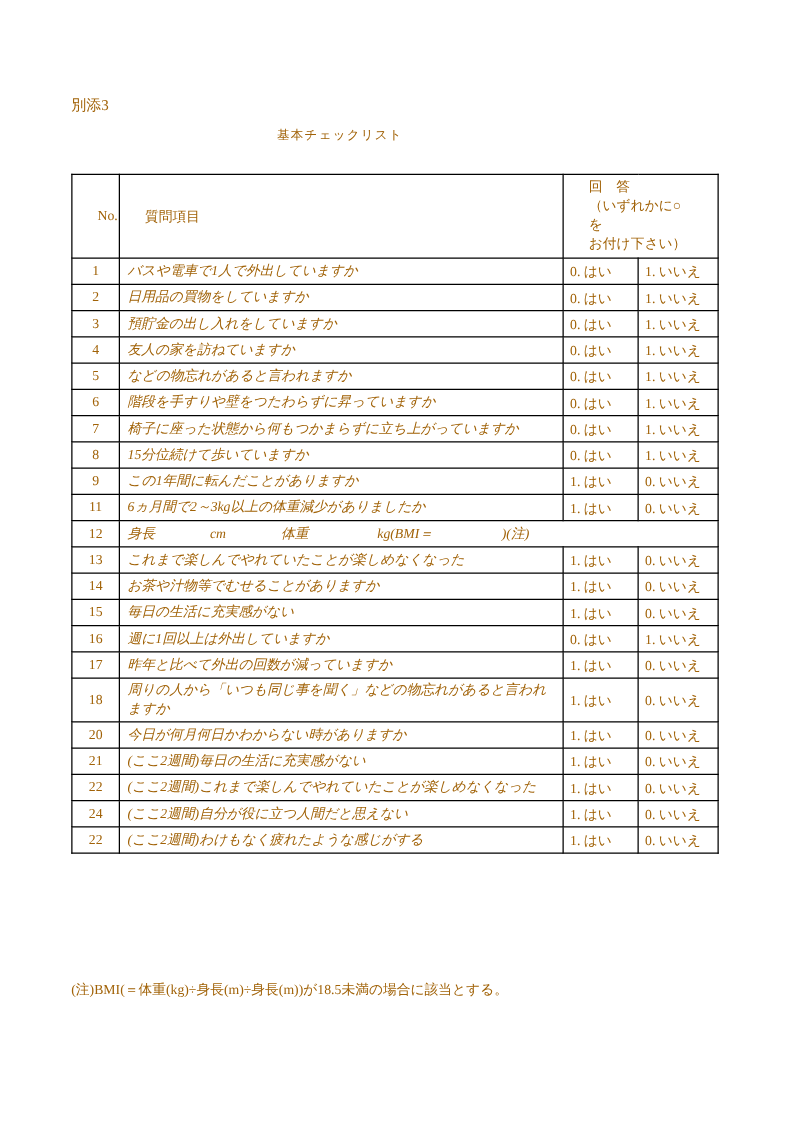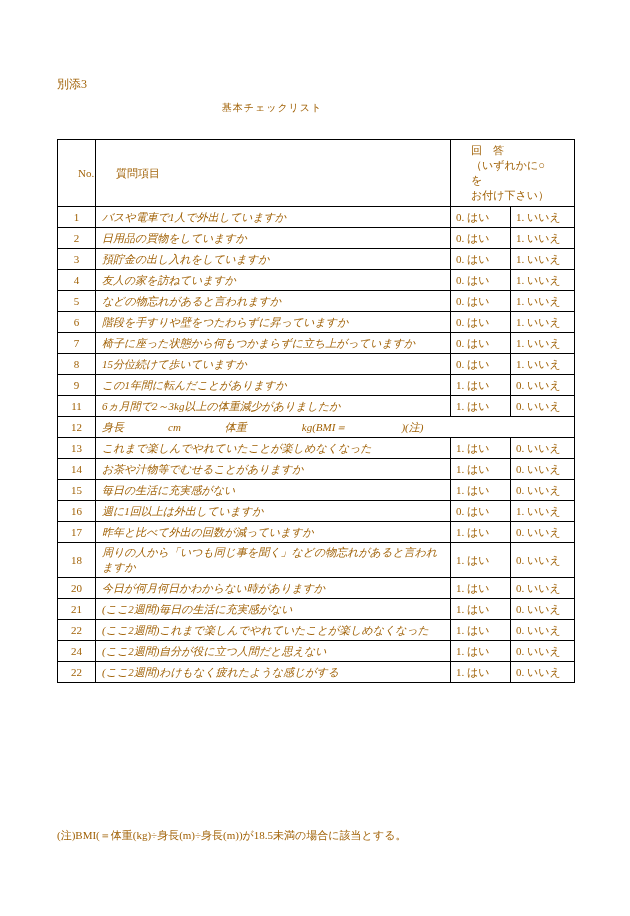--- a/index.html
+++ b/index.html
@@ -50,21 +50,20 @@
   thead th { padding: 3px 20px; text-align: left; }
   .h-ans-line { line-height: 15px; }
   .c-no { text-align: center; height: 21px; padding: 1px 2px; }
   .c-q  { text-align: left; padding: 2px 6px; line-height: 15px; font-style: italic; }
   .c-ans { text-align: left; padding: 2px 5px; }
   .footnote {
     position: absolute;
     left: 57px;
     top: 784px;
     font-size: 11px;
-    margin-top: 44px;
   }
 </style>
 </head>
 <body>
 
 <div class="page">
 
   <div class="attachment">別添3</div>
 
   <div class="title">基本チェックリスト</div>

